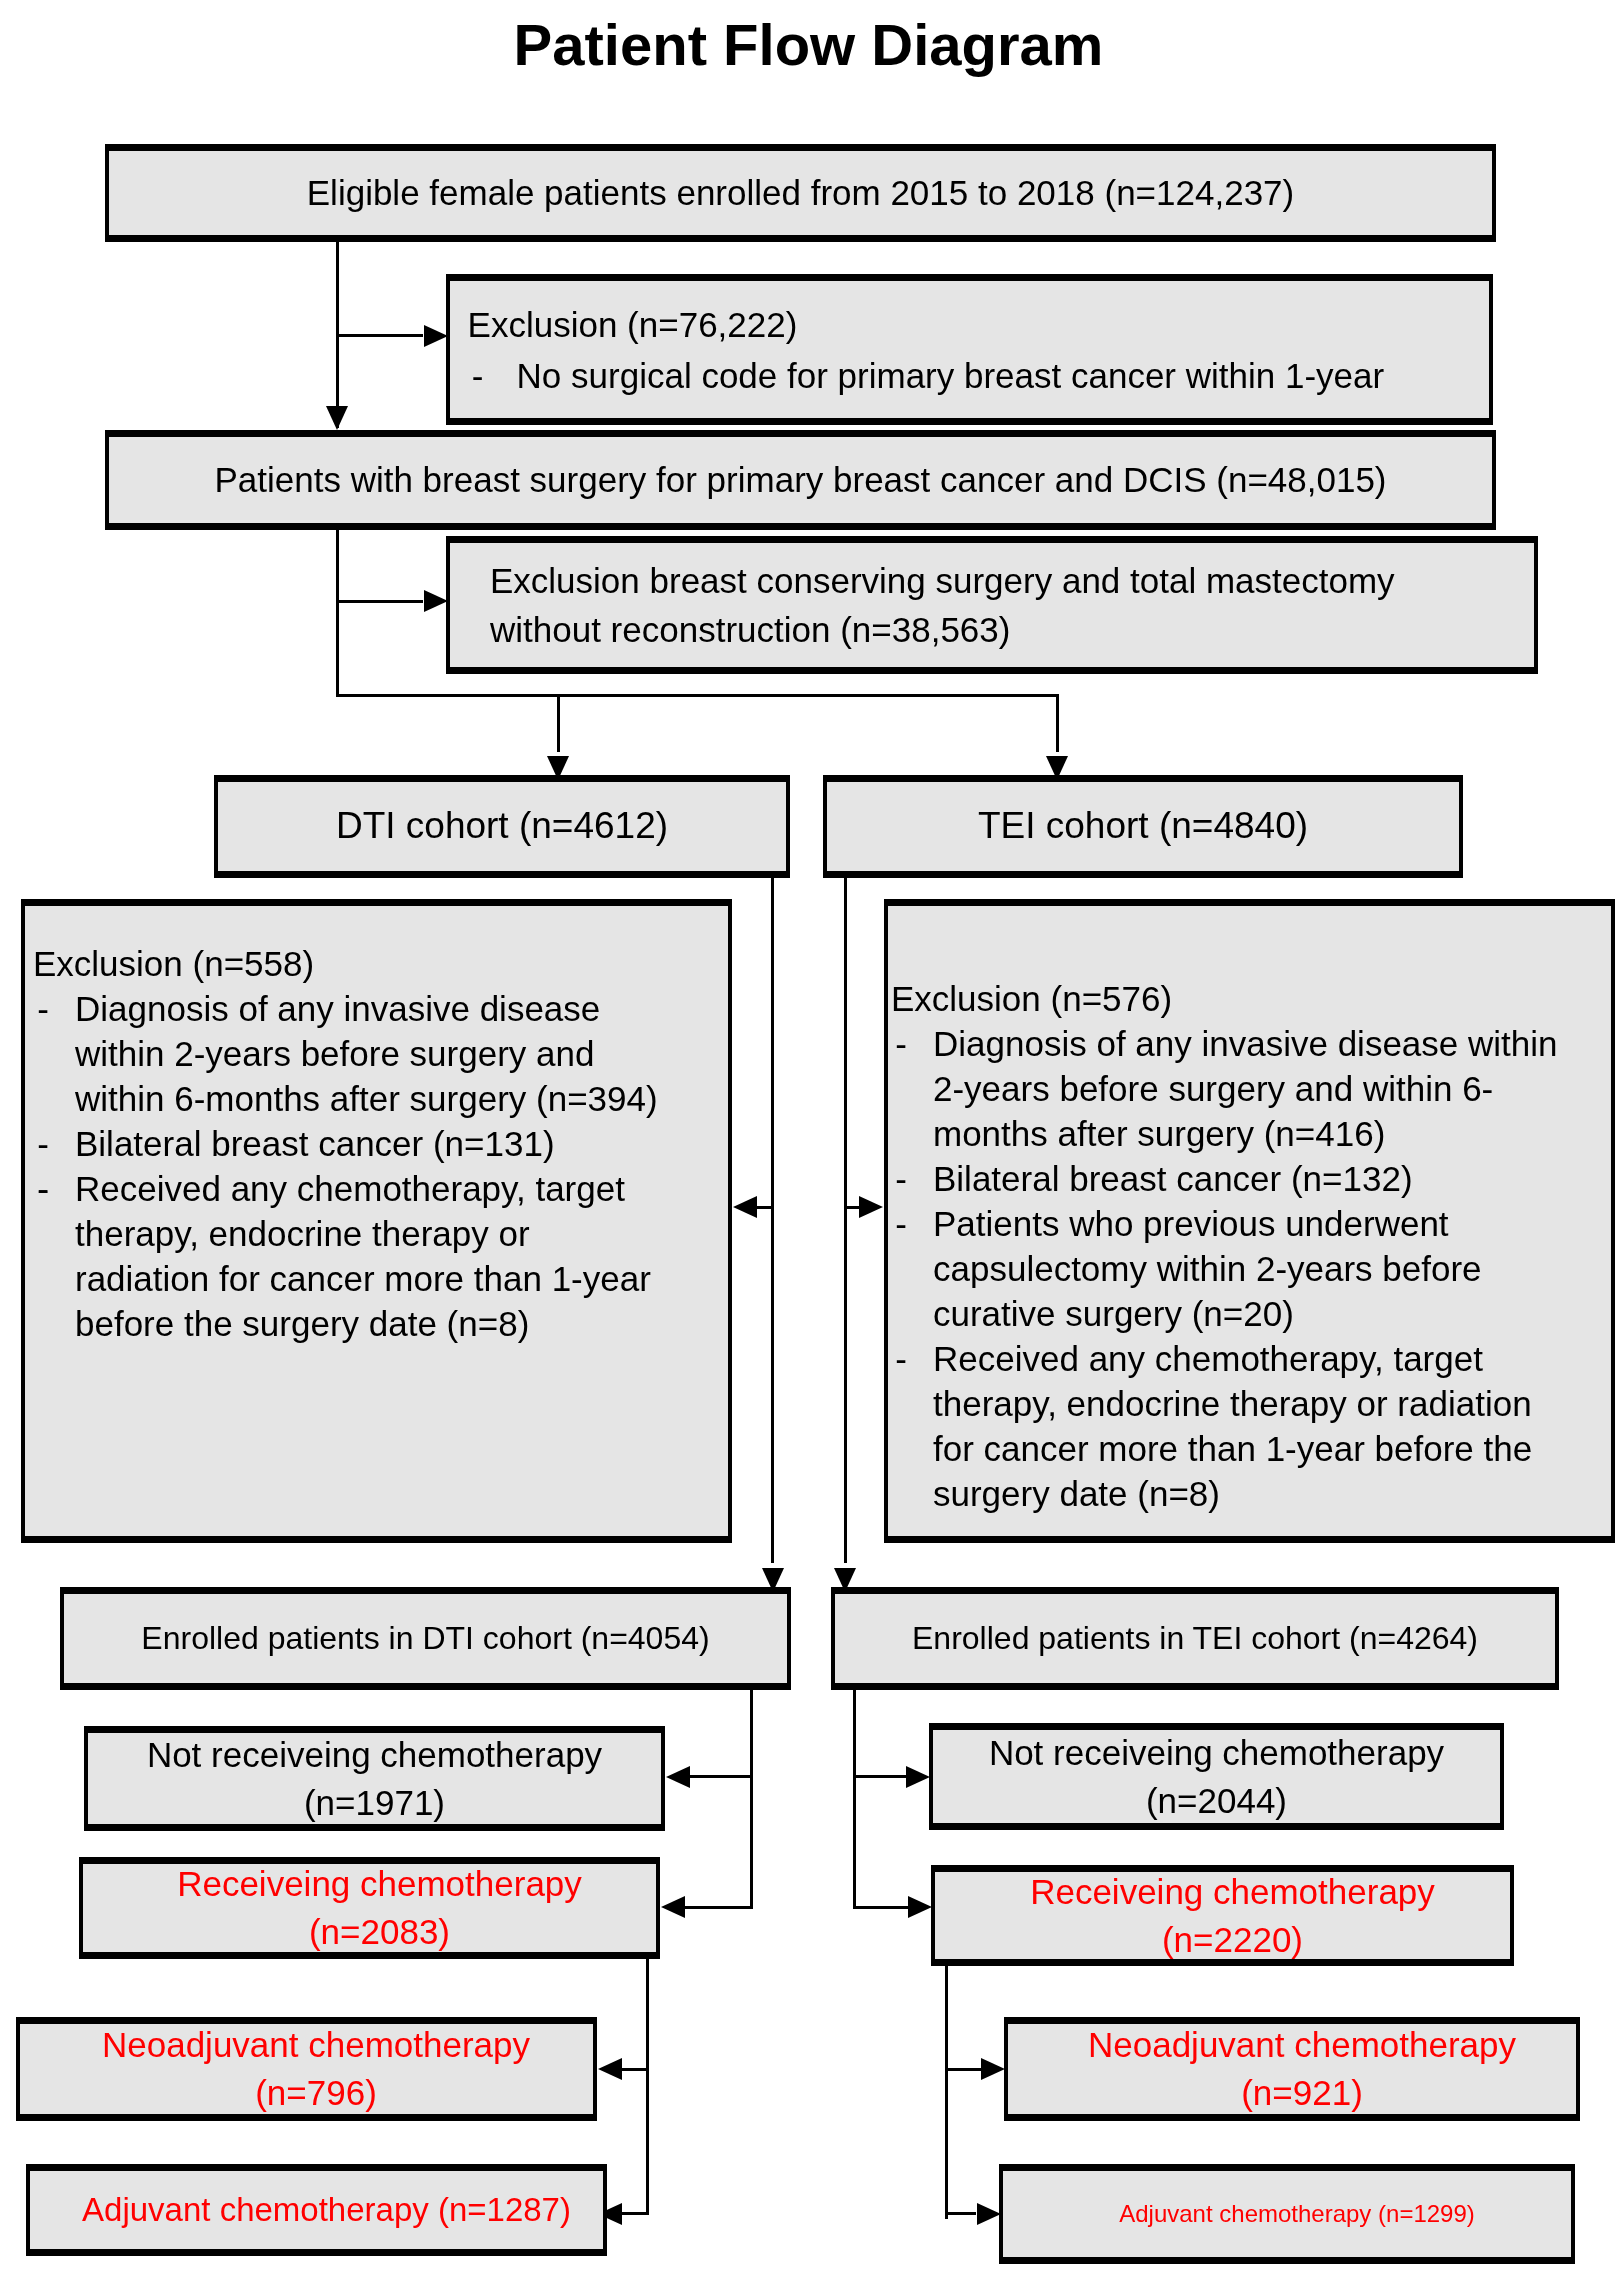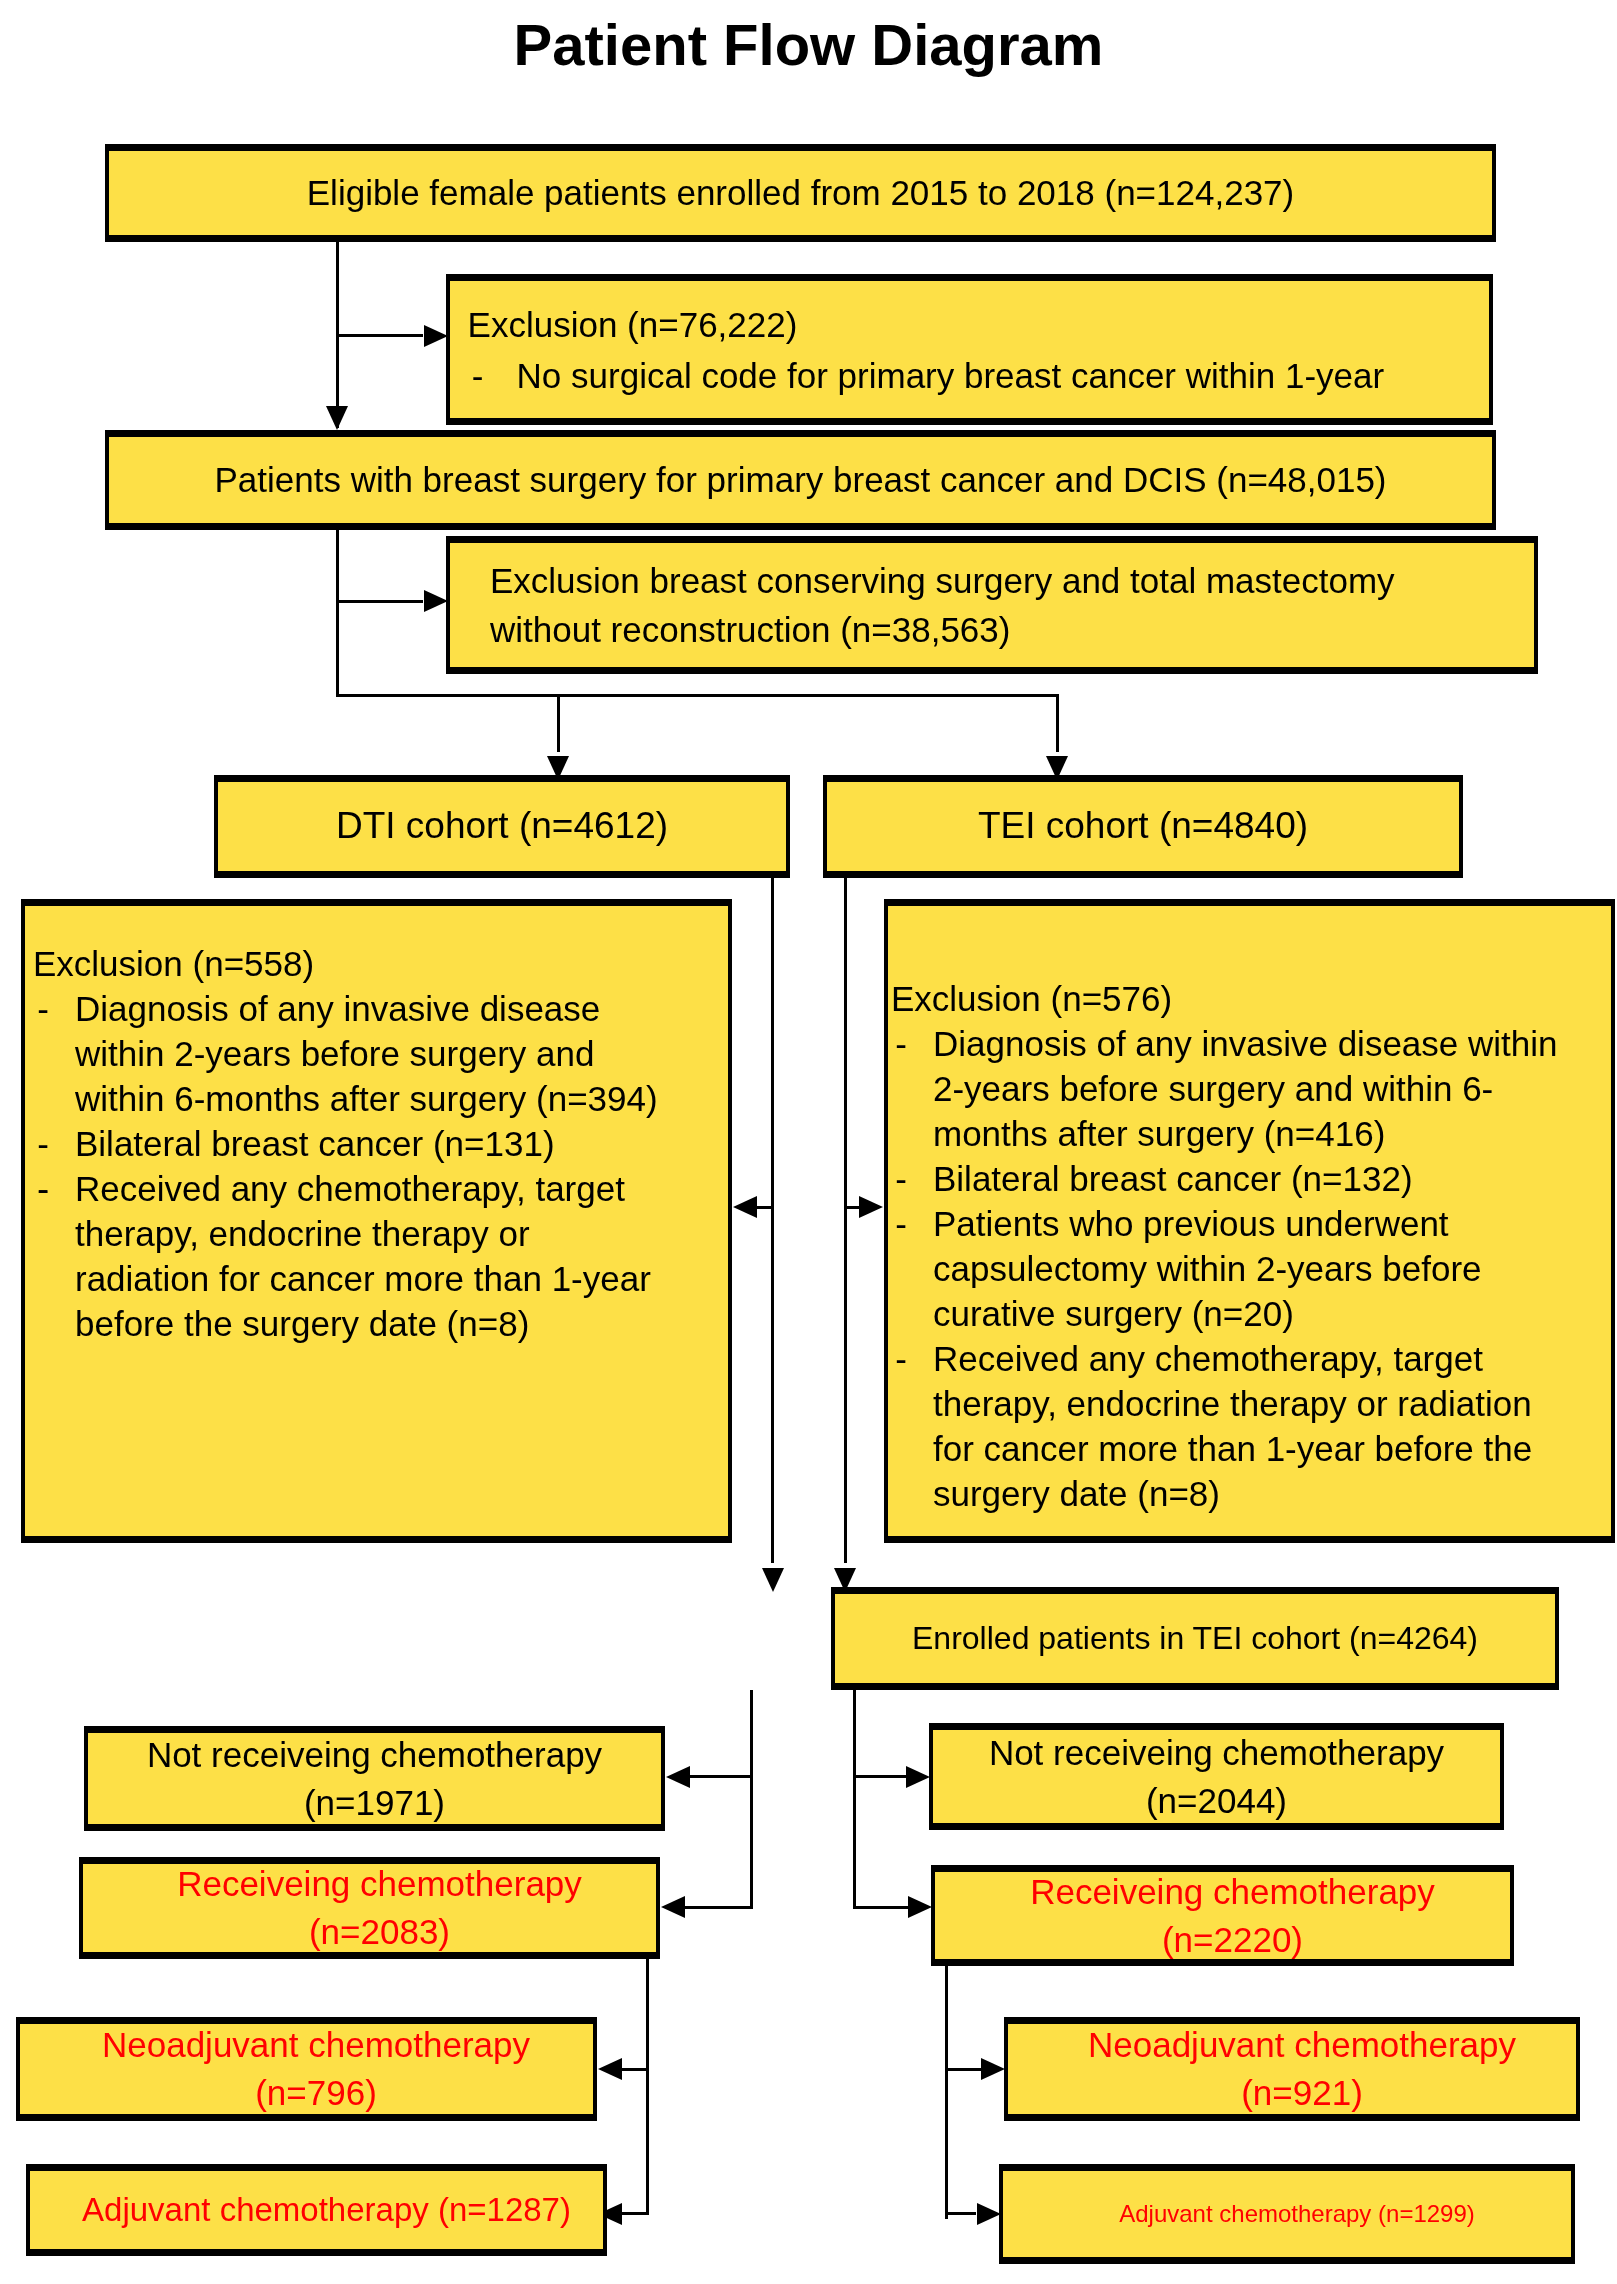--- a/index.html
+++ b/index.html
@@ -13,21 +13,21 @@
     width:1617px;height:2284px;
     background:#ffffff;
     font-family:"Liberation Sans", sans-serif;
     color:var(--text);
   }
   .title{
     position:absolute;left:0;top:10.5px;width:1617px;
     text-align:center;font-size:58px;font-weight:bold;color:var(--text);
   }
   .box{
-    position:absolute;box-sizing:border-box;background:#fde047;
+    position:absolute;box-sizing:border-box;background:#e5e5e5;
     border:4.2px solid var(--box-border);
     border-top-width:7px;border-bottom-width:7.7px;
     display:flex;flex-direction:column;justify-content:center;align-items:center;
     text-align:center;font-size:35px;line-height:1.32;color:var(--text);
   }
   .box.left{align-items:flex-start;text-align:left;}
   .box.red{color:var(--highlight-text);padding-left:20px;}
   .lbox{justify-content:flex-start;}
   .lhead{width:100%;}
   .bullet{position:relative;width:100%;padding-left:42px;box-sizing:border-box;}
@@ -132,20 +132,23 @@
     <div class="bullet">
       <span class="dash">-</span>
       <span>Patients who previous underwent capsulectomy within 2-years before curative surgery (n=20)</span>
     </div>
     <div class="bullet">
       <span class="dash">-</span>
       <span>Received any chemotherapy, target therapy, endocrine therapy or radiation for cancer more than 1-year before the surgery date (n=8)</span>
     </div>
   </div>
 
+  <div class="box" style="left:60px;top:1587px;width:731px;height:103px;font-size:32px;">
+    <div>Enrolled patients in DTI cohort (n=4054)</div>
+  </div>
   <div class="box" style="left:831px;top:1587px;width:728px;height:103px;font-size:32px;">
     <div>Enrolled patients in TEI cohort (n=4264)</div>
   </div>
 
   <div class="vline" style="left:750px;top:1690px;height:219px;"></div>
   <div class="vline" style="left:853px;top:1690px;height:219px;"></div>
 
   <div class="hline" style="left:690px;top:1775px;width:62px;"></div>
   <div class="arr left" style="left:666px;top:1766px;"></div>
   <div class="hline" style="left:854px;top:1775px;width:52px;"></div>

